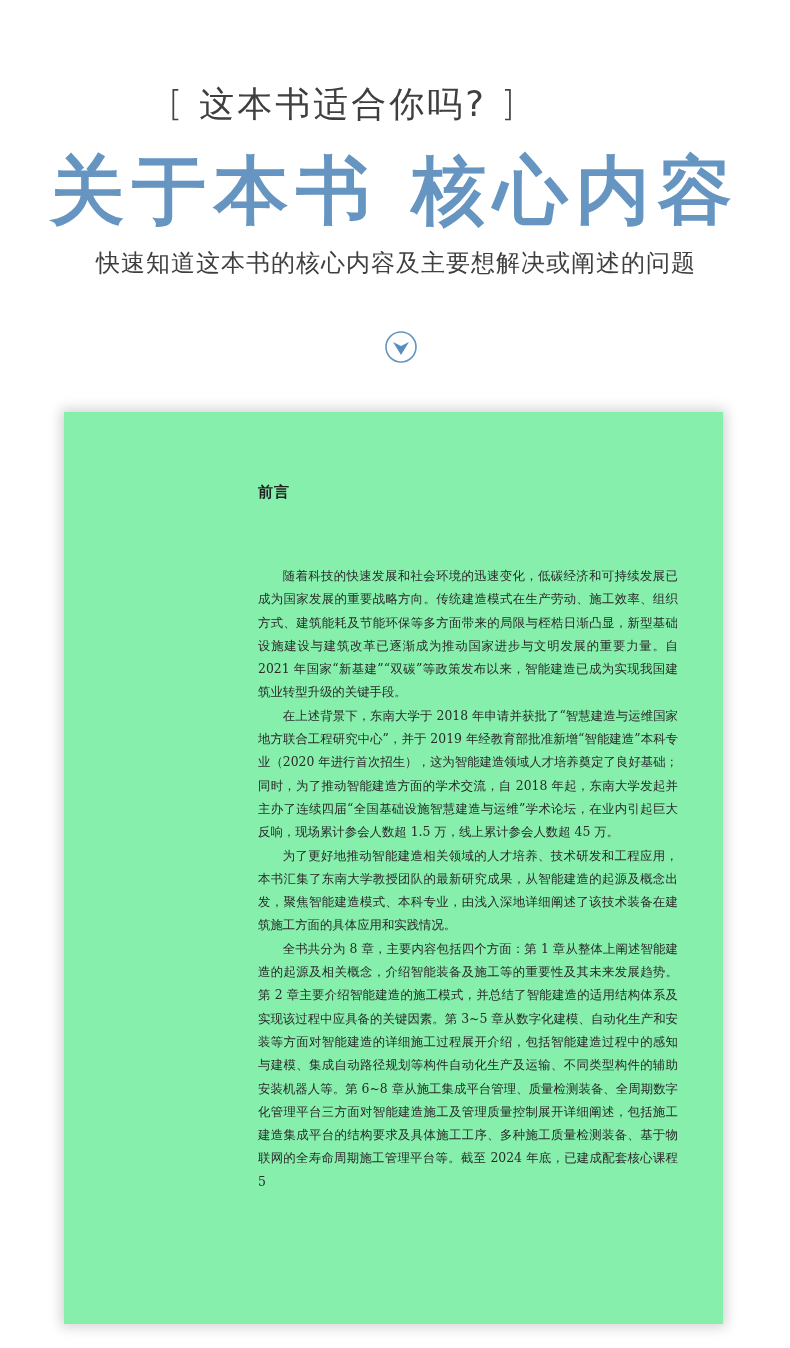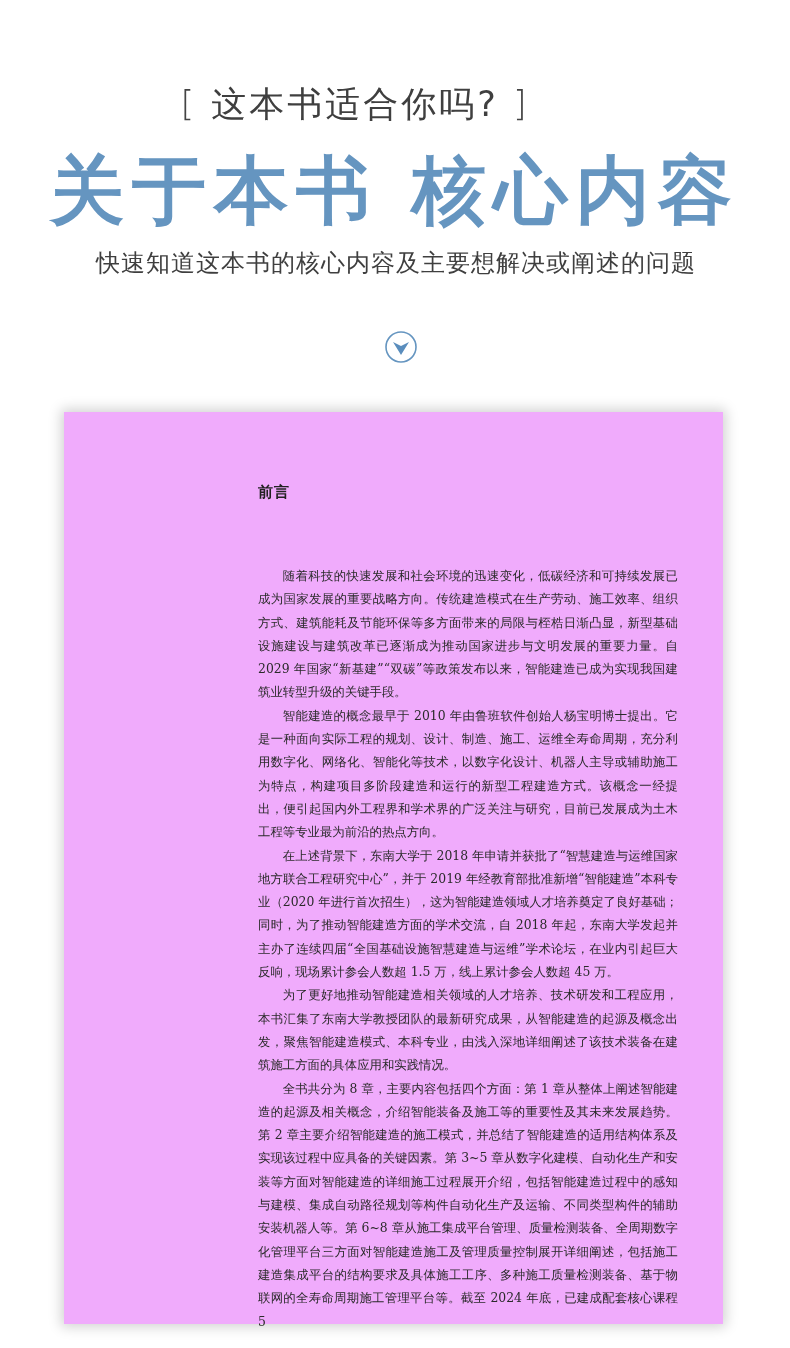--- a/index.html
+++ b/index.html
@@ -4,38 +4,37 @@
   <style>
     html, body { margin:0; padding:0; }
     body {
       width:790px; height:1348px; background:#ffffff; position:relative; overflow:hidden;
       font-family: "DejaVu Sans", sans-serif;
     }
     .kicker {
       position:absolute; top:82px; left:0; width:686px; text-align:center;
       font-size:35px; color:#3f3f3f; letter-spacing:3px; line-height:44px;
       font-family: "DejaVu Sans", sans-serif;
-      margin-left: 12px;
     }
     .kicker .br { font-weight:300; color:#444; }
     .headline {
       position:absolute; top:148px; left:0; width:790px; text-align:center;
       font-size:74px; color:#6595c0; letter-spacing:8px; line-height:84px;
       font-family: "DejaVu Serif", serif; font-weight:bold;
     }
     .subtitle {
       position:absolute; top:246px; left:1px; width:790px; text-align:center;
       font-size:24px; color:#3f3f3f; letter-spacing:1px; line-height:34px;
       font-family: "DejaVu Sans", sans-serif;
     }
     .scroll-icon {
       position:absolute; left:384px; top:330px; width:34px; height:34px;
     }
     .page {
-      position:absolute; left:64px; top:412px; width:659px; height:912px; background:#f0abfc;
+      position:absolute; left:64px; top:412px; width:659px; height:912px; background:#86efac;
       box-shadow: 0 0 12px 3px rgba(0,0,0,0.18);
     }
     .page-title {
       position:absolute; left:194px; top:71px; font-size:15px; font-weight:bold; color:#222;
       letter-spacing:1px;
       font-family: "DejaVu Sans", sans-serif;
     }
     .body-text {
       position:absolute; left:194px; top:152px; width:420px;
       font-family: "DejaVu Serif", serif; font-size:12.4px; line-height:23.3px; color:#2a2a2a;
@@ -59,19 +58,18 @@
 <div class="scroll-icon">
   <svg width="34" height="34" viewBox="0 0 34 34">
     <circle cx="17" cy="17" r="15" fill="none" stroke="#6595c0" stroke-width="1.6"></circle>
     <path d="M9 12 L17 25 L25 12 L17 16 Z" fill="#5a8dbd"></path>
   </svg>
 </div>
 
 <div class="page">
   <div class="page-title">前言</div>
   <div class="body-text">
-    <p>随着科技的快速发展和社会环境的迅速变化，低碳经济和可持续发展已成为国家发展的重要战略方向。传统建造模式在生产劳动、施工效率、组织方式、建筑能耗及节能环保等多方面带来的局限与桎梏日渐凸显，新型基础设施建设与建筑改革已逐渐成为推动国家进步与文明发展的重要力量。自 2029 年国家“新基建”“双碳”等政策发布以来，智能建造已成为实现我国建筑业转型升级的关键手段。</p>
-    <p>智能建造的概念最早于 2010 年由鲁班软件创始人杨宝明博士提出。它是一种面向实际工程的规划、设计、制造、施工、运维全寿命周期，充分利用数字化、网络化、智能化等技术，以数字化设计、机器人主导或辅助施工为特点，构建项目多阶段建造和运行的新型工程建造方式。该概念一经提出，便引起国内外工程界和学术界的广泛关注与研究，目前已发展成为土木工程等专业最为前沿的热点方向。</p>
+    <p>随着科技的快速发展和社会环境的迅速变化，低碳经济和可持续发展已成为国家发展的重要战略方向。传统建造模式在生产劳动、施工效率、组织方式、建筑能耗及节能环保等多方面带来的局限与桎梏日渐凸显，新型基础设施建设与建筑改革已逐渐成为推动国家进步与文明发展的重要力量。自 2021 年国家“新基建”“双碳”等政策发布以来，智能建造已成为实现我国建筑业转型升级的关键手段。</p>
     <p>在上述背景下，东南大学于 2018 年申请并获批了“智慧建造与运维国家地方联合工程研究中心”，并于 2019 年经教育部批准新增“智能建造”本科专业（2020 年进行首次招生），这为智能建造领域人才培养奠定了良好基础；同时，为了推动智能建造方面的学术交流，自 2018 年起，东南大学发起并主办了连续四届“全国基础设施智慧建造与运维”学术论坛，在业内引起巨大反响，现场累计参会人数超 1.5 万，线上累计参会人数超 45 万。</p>
     <p>为了更好地推动智能建造相关领域的人才培养、技术研发和工程应用，本书汇集了东南大学教授团队的最新研究成果，从智能建造的起源及概念出发，聚焦智能建造模式、本科专业，由浅入深地详细阐述了该技术装备在建筑施工方面的具体应用和实践情况。</p>
     <p>全书共分为 8 章，主要内容包括四个方面：第 1 章从整体上阐述智能建造的起源及相关概念，介绍智能装备及施工等的重要性及其未来发展趋势。第 2 章主要介绍智能建造的施工模式，并总结了智能建造的适用结构体系及实现该过程中应具备的关键因素。第 3~5 章从数字化建模、自动化生产和安装等方面对智能建造的详细施工过程展开介绍，包括智能建造过程中的感知与建模、集成自动路径规划等构件自动化生产及运输、不同类型构件的辅助安装机器人等。第 6~8 章从施工集成平台管理、质量检测装备、全周期数字化管理平台三方面对智能建造施工及管理质量控制展开详细阐述，包括施工建造集成平台的结构要求及具体施工工序、多种施工质量检测装备、基于物联网的全寿命周期施工管理平台等。截至 2024 年底，已建成配套核心课程 5</p>
   </div>
 </div>
 
 </body></html>

